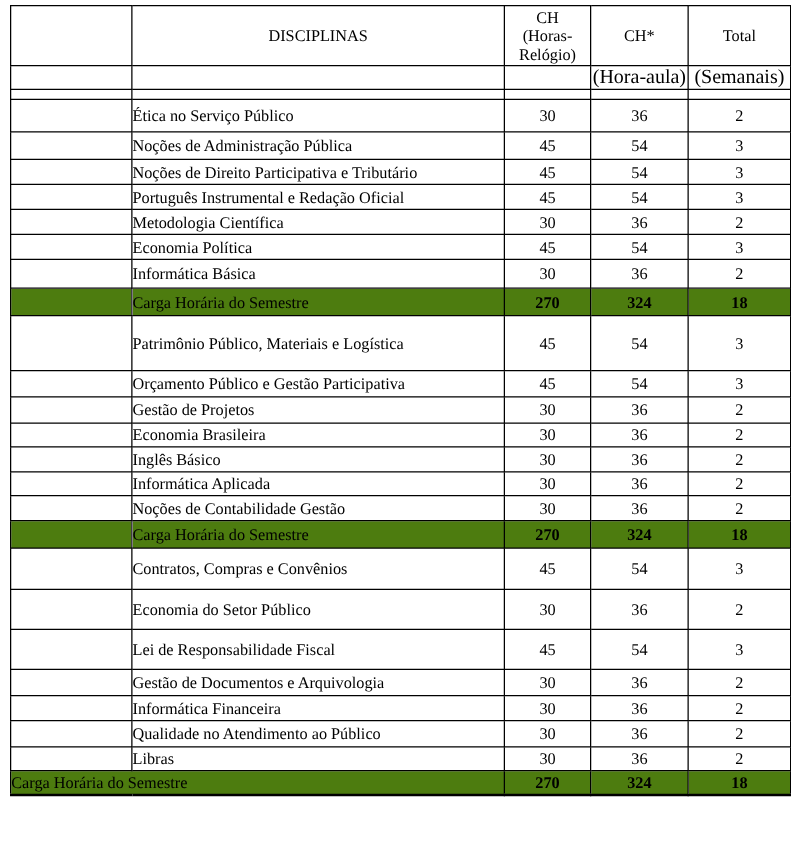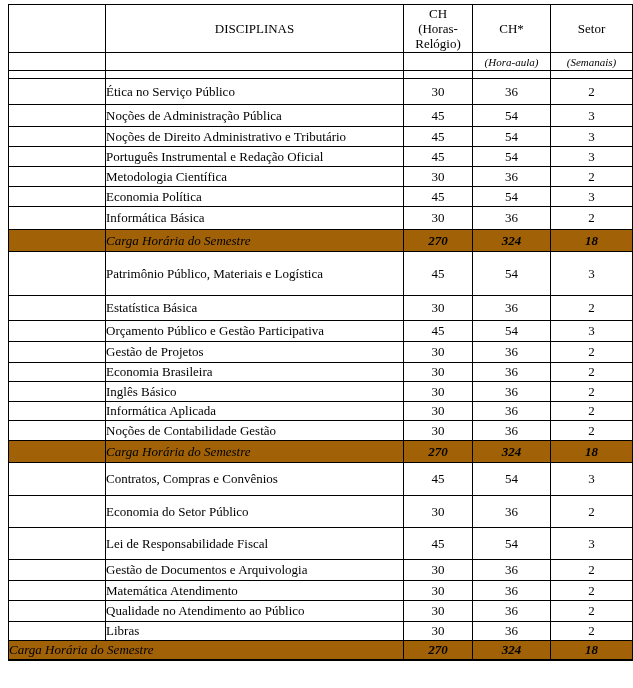--- a/index.html
+++ b/index.html
@@ -37,34 +37,34 @@
   col.c2 { width: 298px; }
   col.c3 { width: 69px; }
   col.c4 { width: 78px; }
   col.c5 { width: 82px; }
 
   
   tr.hdr1 { height: 48px; }
   tr.hdr2 { height: 18px; }
   th.center { text-align: center; font-family: Liberation Serif, serif; }
   th.ch-header { white-space: pre-line; line-height: 1.18; text-align: center; }
-  tr.hdr2 th { font-size: 11px; text-align: center; font-style: italic; }
+  tr.hdr2 th { font-size: 16px; text-align: center; }
 
   
   td.label { text-align: left; padding-left: 8px; }
   td.label-full { text-align: left; padding-left: 5px; }
   td.num { text-align: center; }
   td.num-ch { padding-left: 26px; }
   td.num-cha { padding-left: 40px; }
 
   tr.row-spacer td { height: 7px; font-size: 0; line-height: 0; }
 
   tr.row-semester td,
   tr.row-semester-full td,
-  tr.row-total td { background: #a16207; font-style: italic; }
+  tr.row-total td { background: #4d7c0f; }
 
   tr.row-semester td.num,
   tr.row-semester-full td.num,
   tr.row-total td.num { font-weight: bold; }
 </style>
 </head>
 <body>
 
 <div class="page">
   <table class="curriculum">
@@ -76,21 +76,21 @@
         <col class="c5">
     </colgroup>
     <thead>
       <tr class="hdr1">
         <th></th>
         <th class="center">DISCIPLINAS</th>
         <th class="ch-header">CH
 (Horas-
 Relógio)</th>
         <th class="center">CH*</th>
-        <th class="center">Setor</th>
+        <th class="center">Total</th>
       </tr>
       <tr class="hdr2">
         <th></th>
         <th></th>
         <th></th>
         <th>(Hora-aula)</th>
         <th>(Semanais)</th>
       </tr>
     </thead>
     <tbody>
@@ -110,21 +110,21 @@
         </tr>
         <tr class="row-discipline" style="height: 22px;">
           <td class="first"></td>
           <td class="label">Noções de Administração Pública</td>
           <td class="num num-ch">45</td>
           <td class="num num-cha">54</td>
           <td class="num">3</td>
         </tr>
         <tr class="row-discipline" style="height: 20px;">
           <td class="first"></td>
-          <td class="label">Noções de Direito Administrativo e Tributário</td>
+          <td class="label">Noções de Direito Participativa e Tributário</td>
           <td class="num num-ch">45</td>
           <td class="num num-cha">54</td>
           <td class="num">3</td>
         </tr>
         <tr class="row-discipline" style="height: 20px;">
           <td class="first"></td>
           <td class="label">Português Instrumental e Redação Oficial</td>
           <td class="num num-ch">45</td>
           <td class="num num-cha">54</td>
           <td class="num">3</td>
@@ -157,27 +157,20 @@
           <td class="num num-cha">324</td>
           <td class="num">18</td>
         </tr>
         <tr class="row-discipline" style="height: 44px;">
           <td class="first"></td>
           <td class="label">Patrimônio Público, Materiais e Logística</td>
           <td class="num num-ch">45</td>
           <td class="num num-cha">54</td>
           <td class="num">3</td>
         </tr>
-        <tr class="row-discipline" style="height: 25px;">
-          <td class="first"></td>
-          <td class="label">Estatística Básica</td>
-          <td class="num num-ch">30</td>
-          <td class="num num-cha">36</td>
-          <td class="num">2</td>
-        </tr>
         <tr class="row-discipline" style="height: 21px;">
           <td class="first"></td>
           <td class="label">Orçamento Público e Gestão Participativa</td>
           <td class="num num-ch">45</td>
           <td class="num num-cha">54</td>
           <td class="num">3</td>
         </tr>
         <tr class="row-discipline" style="height: 21px;">
           <td class="first"></td>
           <td class="label">Gestão de Projetos</td>
@@ -243,21 +236,21 @@
         </tr>
         <tr class="row-discipline" style="height: 21px;">
           <td class="first"></td>
           <td class="label">Gestão de Documentos e Arquivologia</td>
           <td class="num num-ch">30</td>
           <td class="num num-cha">36</td>
           <td class="num">2</td>
         </tr>
         <tr class="row-discipline" style="height: 20px;">
           <td class="first"></td>
-          <td class="label">Matemática Atendimento</td>
+          <td class="label">Informática Financeira</td>
           <td class="num num-ch">30</td>
           <td class="num num-cha">36</td>
           <td class="num">2</td>
         </tr>
         <tr class="row-discipline" style="height: 21px;">
           <td class="first"></td>
           <td class="label">Qualidade no Atendimento ao Público</td>
           <td class="num num-ch">30</td>
           <td class="num num-cha">36</td>
           <td class="num">2</td>

